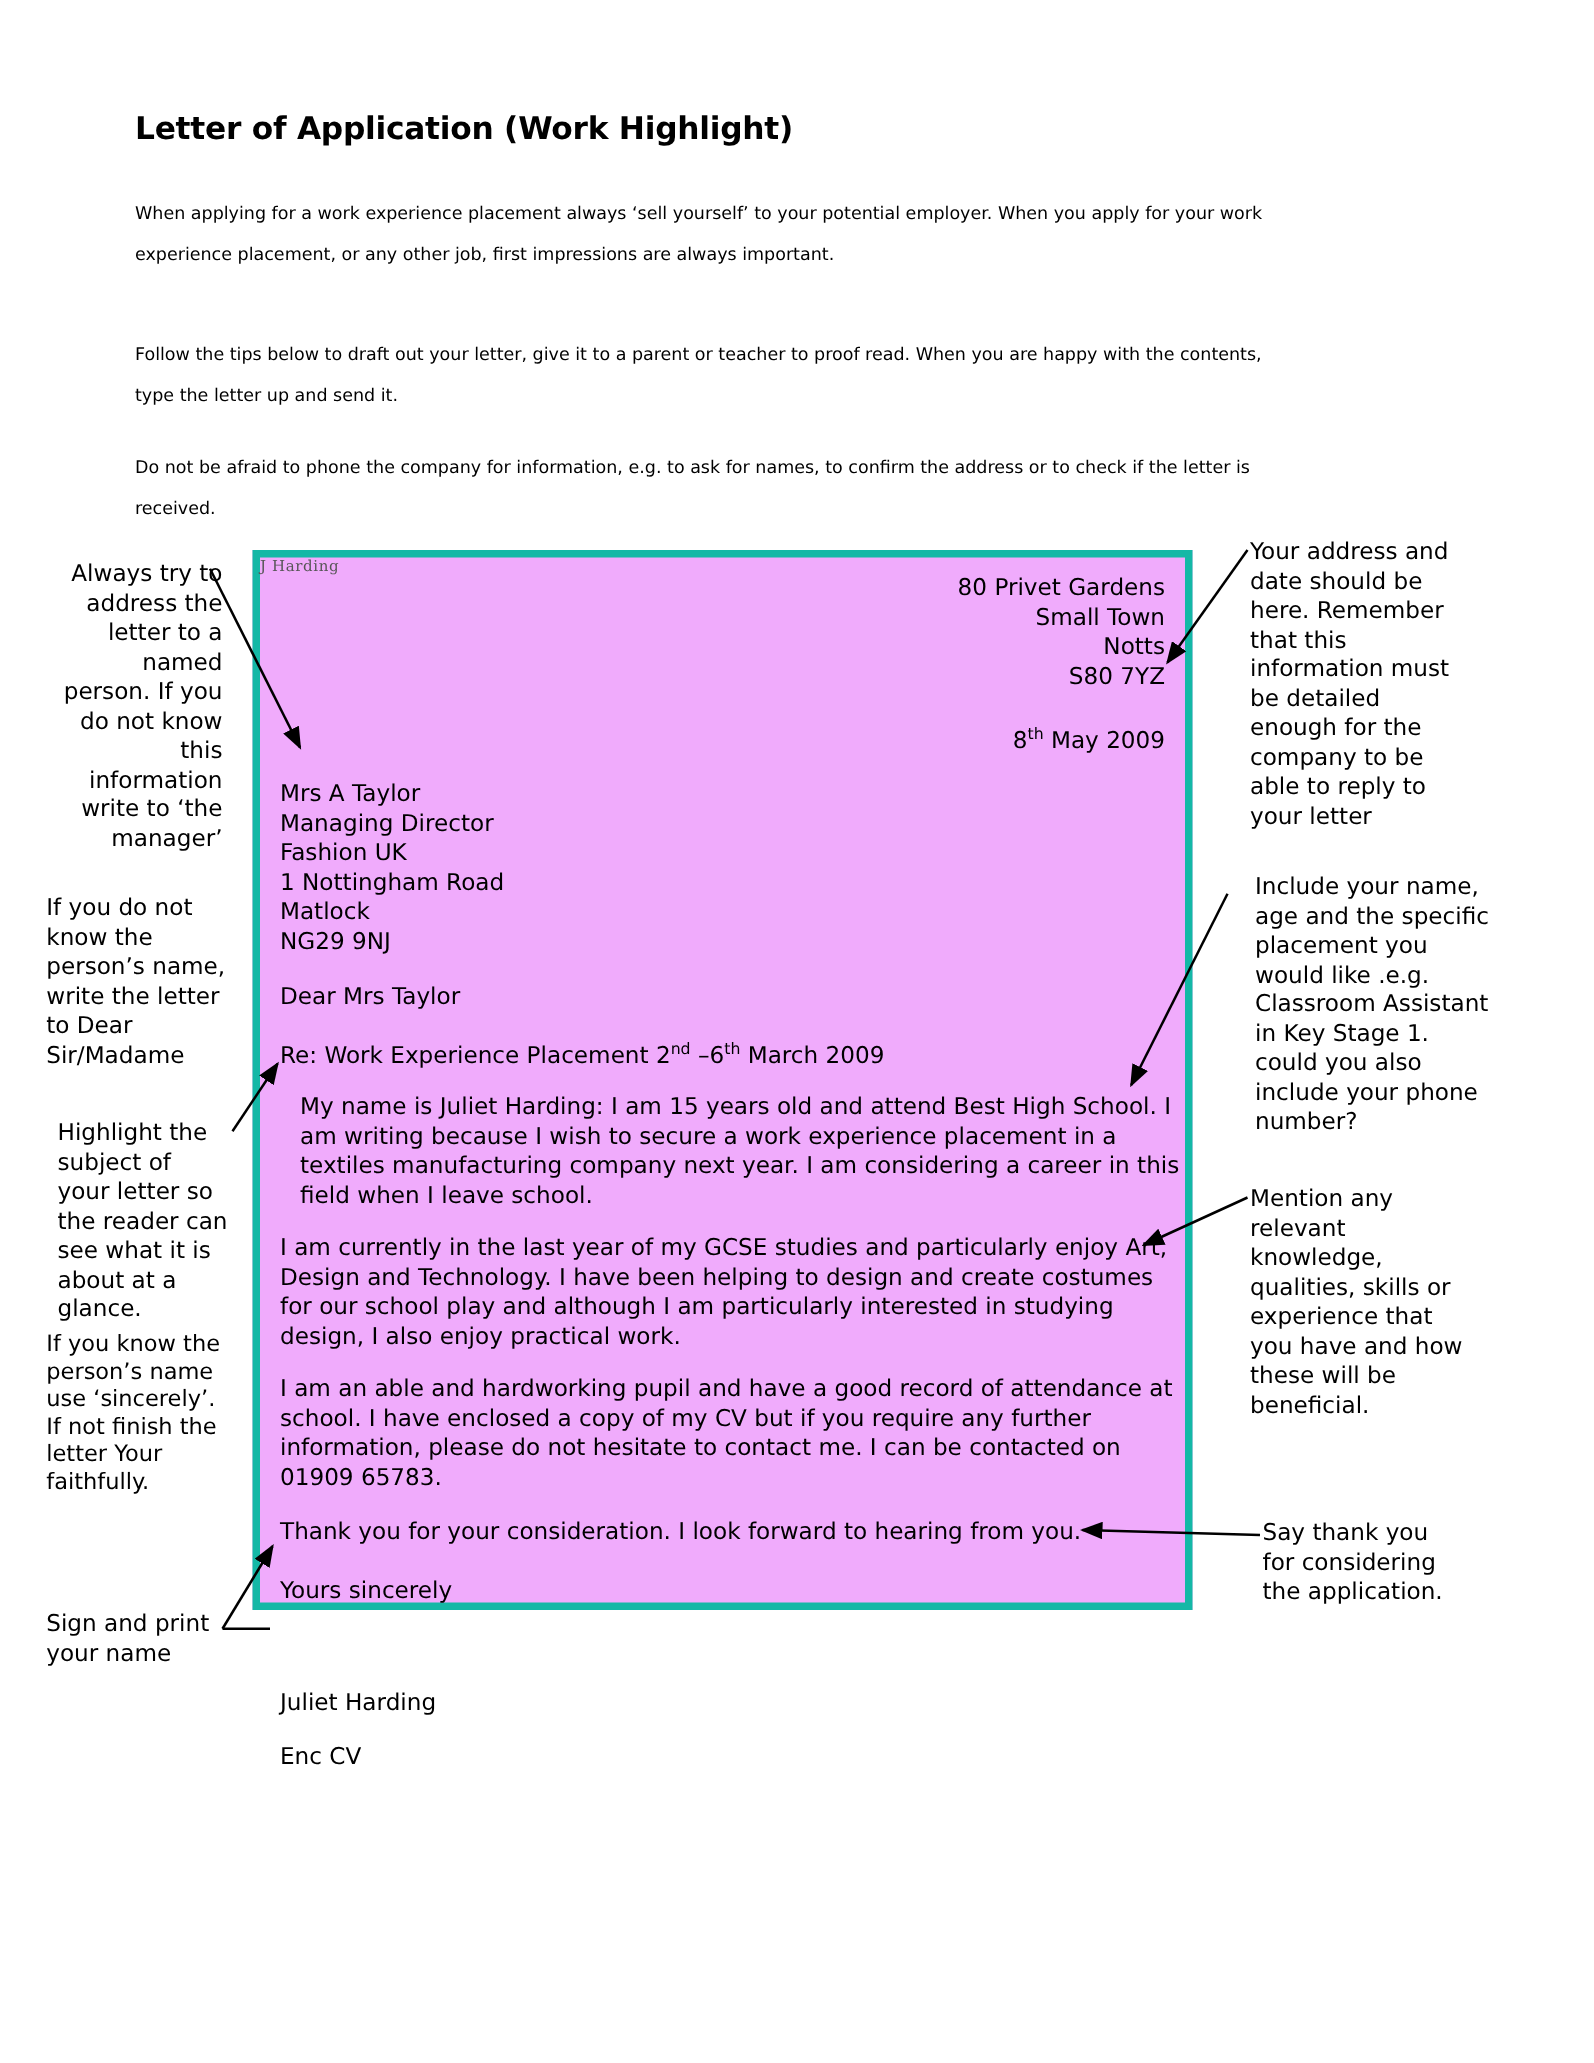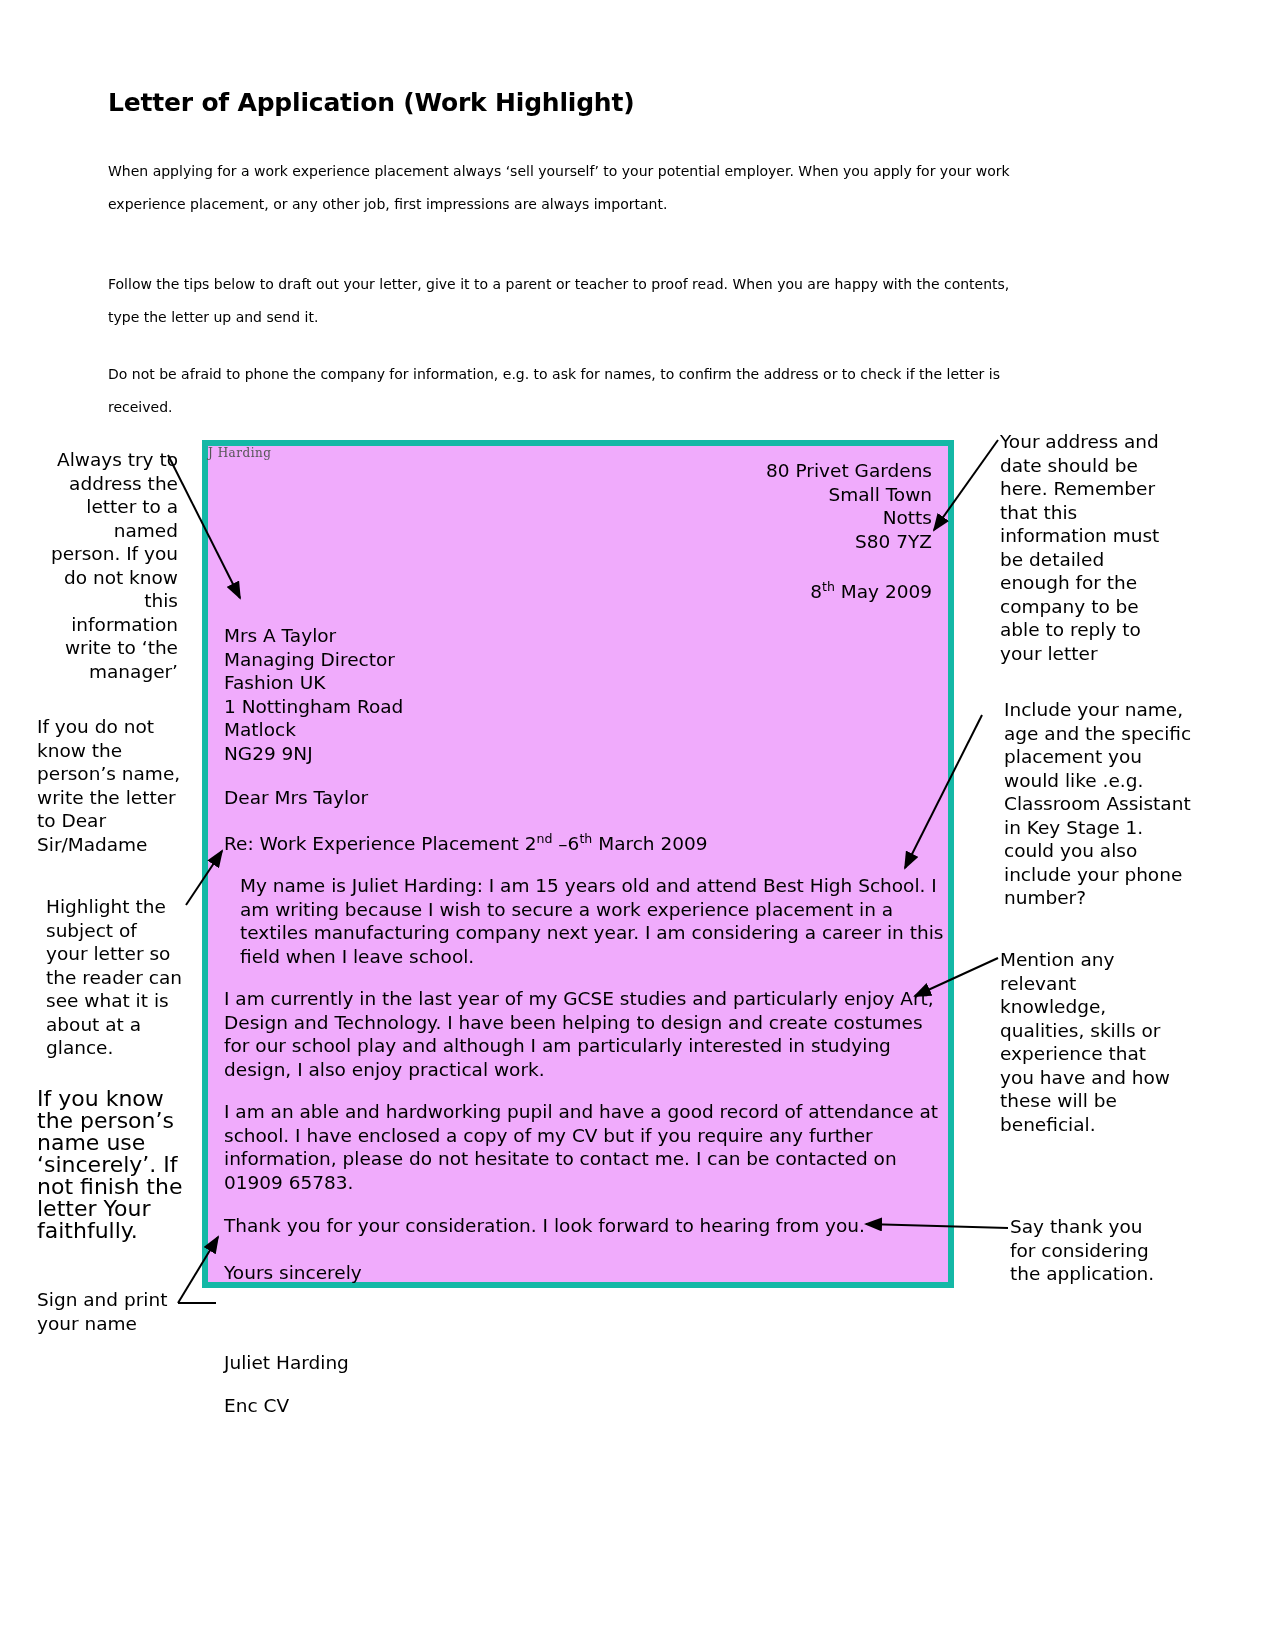--- a/index.html
+++ b/index.html
@@ -93,21 +93,21 @@
 
   
   .annotation {
     position: absolute;
     font-size: 18.5px;
     line-height: 23.5px;
   }
   #ann-left-1 { left: 48px; top: 448px; width: 130px; text-align: right; }
   #ann-left-2 { left: 37px; top: 715px; width: 152px; }
   #ann-left-3 { left: 46px; top: 895px; width: 136px; }
-  #ann-left-4 { left: 37px; top: 1088px; width: 152px; font-size: 22px; line-height: 22px; }
+  #ann-left-4 { left: 37px; top: 1065px; width: 152px; font-size: 18px; line-height: 22px; }
   #ann-left-5 { left: 37px; top: 1288px; width: 150px; }
 
   #ann-right-1 { left: 1000px; top: 430px; width: 168px; }
   #ann-right-2 { left: 984px; top: 698px; width: 188px; margin-left: 20px; }
   #ann-right-3 { left: 1000px; top: 948px; width: 172px; }
   #ann-right-4 { left: 1010px; top: 1215px; width: 160px; }
 
   svg.overlay {
     position: absolute;
     left: 0;

